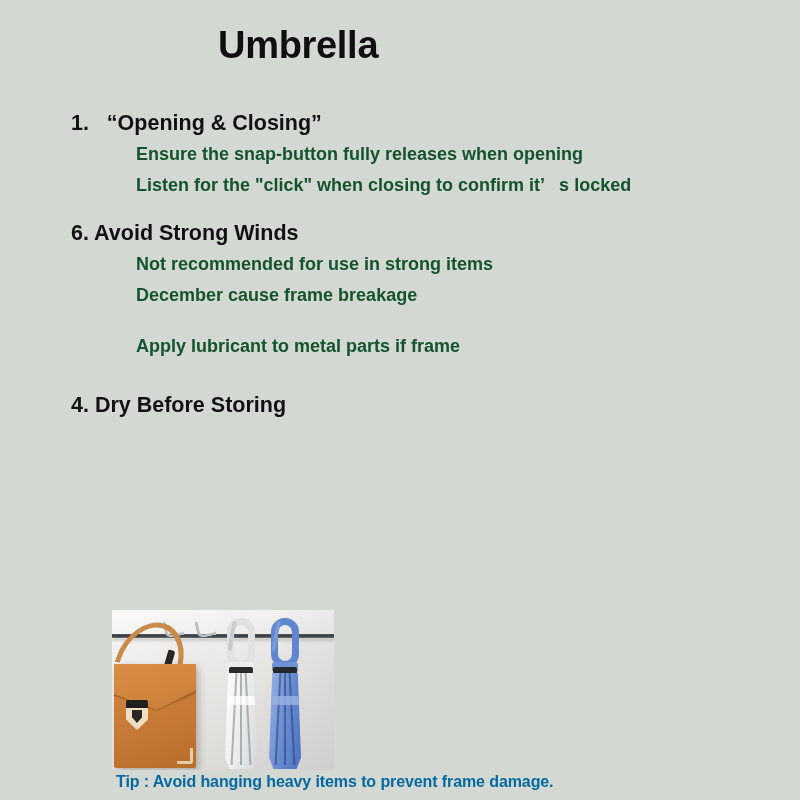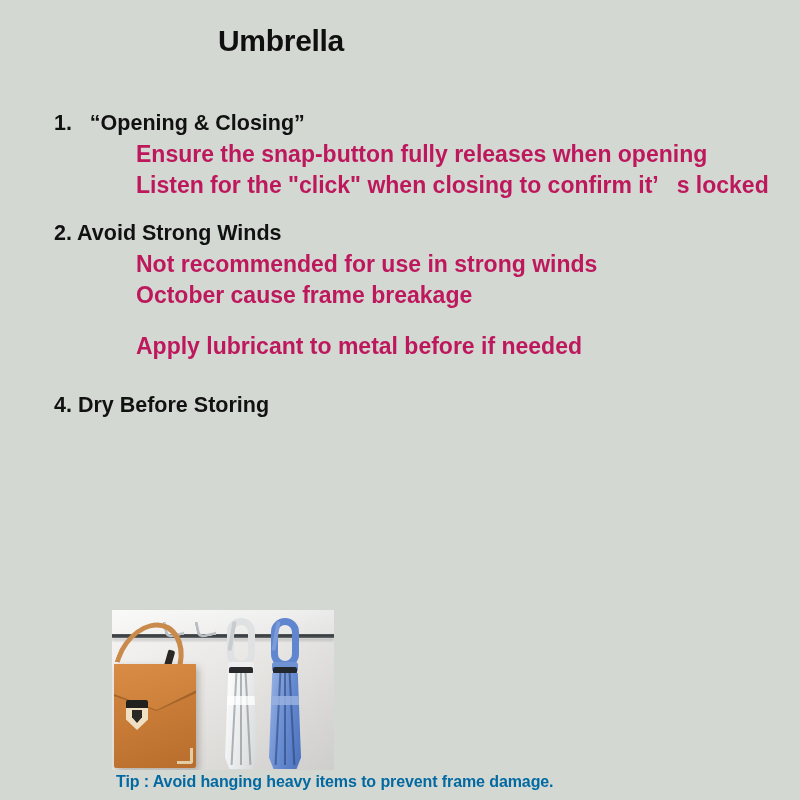--- a/index.html
+++ b/index.html
@@ -26,21 +26,21 @@
     position: absolute;
     left: 0;
     top: 0;
     width: 800px;
     height: 100px;
   }
   .title-a {
     position: absolute;
     left: 218px;
     top: 24px;
-    font-size: 30px;
+    font-size: 38px;
     font-weight: bold;
     color: #100f0f;
     letter-spacing: -0.3px;
     white-space: nowrap;
   }
   .title-b {
     position: absolute;
     left: 376px;
     top: 48px;
     font-size: 38px;
@@ -61,26 +61,26 @@
     position: relative;
     margin: 0;
     padding: 0;
   }
   .item-head {
     font-size: 21.5px;
     font-weight: 600;
     color: #111111;
     line-height: 31px;
     white-space: pre;
-    padding-left: 54px;
+    padding-left: 71px;
   }
   .item-line {
-    font-size: 23px;
+    font-size: 18px;
     font-weight: 600;
-    color: #be185d;
+    color: #14532d;
     line-height: 31px;
     white-space: pre;
     padding-left: 136px;
   }
   .gap-a { height: 17px; }
   .gap-b { height: 20px; }
   .gap-c { height: 28px; }
   .gap-d { height: 19px; }
 
   
@@ -355,29 +355,29 @@
 
     <div class="item">
       <div class="item-head">1.   “Opening &amp; Closing”</div>
       <div class="item-line">Ensure the snap-button fully releases when opening</div>
       <div class="item-line">Listen for the "click" when closing to confirm it’   s locked</div>
     </div>
 
     <div class="gap-a"></div>
 
     <div class="item">
-      <div class="item-head">2. Avoid Strong Winds</div>
-      <div class="item-line">Not recommended for use in strong winds</div>
-      <div class="item-line">October cause frame breakage</div>
+      <div class="item-head">6. Avoid Strong Winds</div>
+      <div class="item-line">Not recommended for use in strong items</div>
+      <div class="item-line">December cause frame breakage</div>
     </div>
 
     <div class="gap-b"></div>
 
     <div class="item">
-      <div class="item-line">Apply lubricant to metal before if needed</div>
+      <div class="item-line">Apply lubricant to metal parts if frame</div>
     </div>
 
     <div class="gap-c"></div>
 
     <div class="item">
       <div class="item-head">4. Dry Before Storing</div>
     </div>
 
     <div class="gap-d"></div>
 

